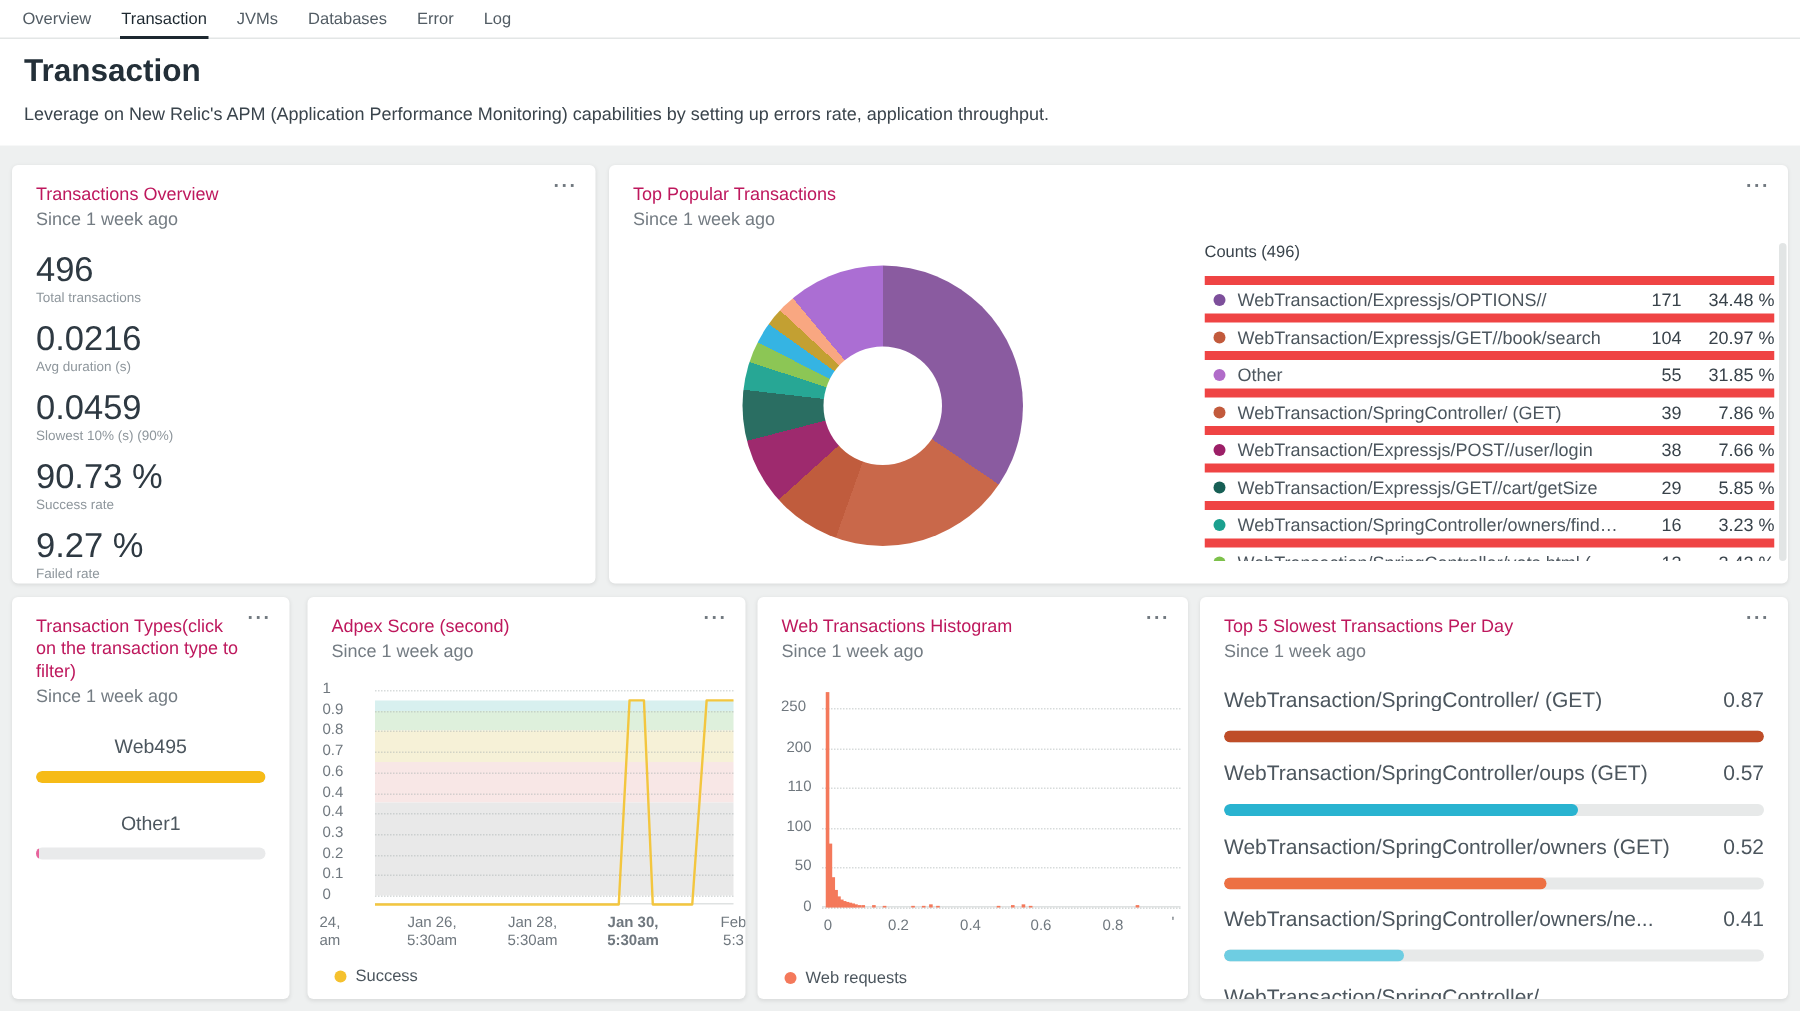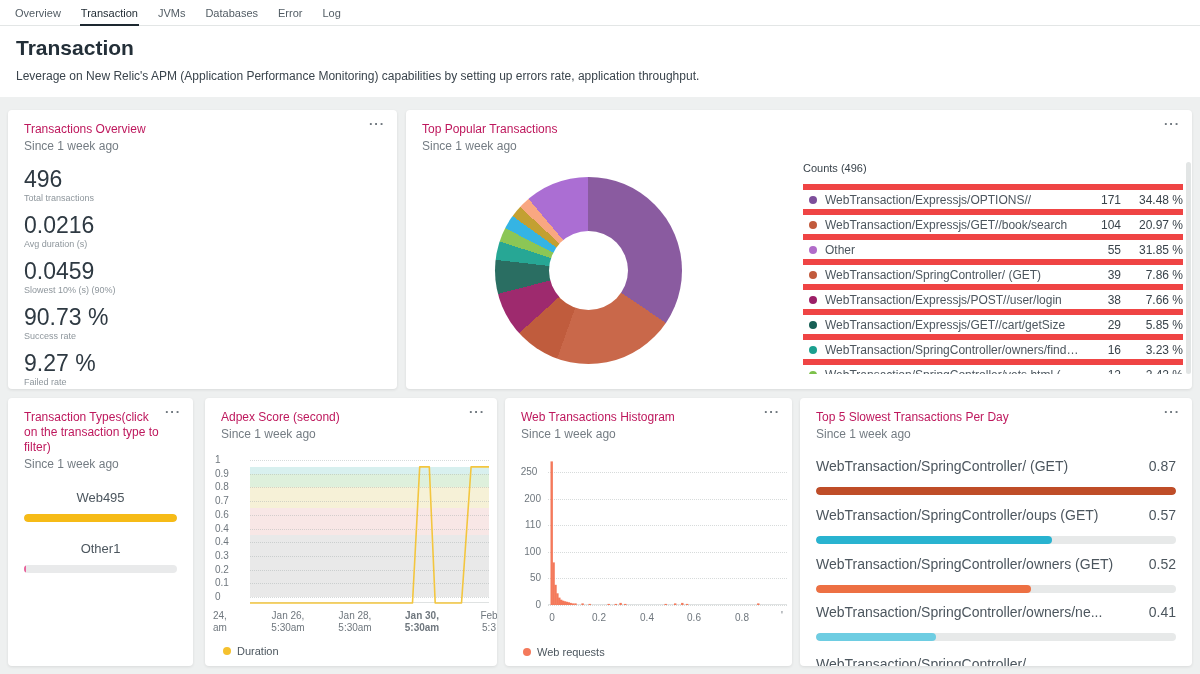--- a/index.html
+++ b/index.html
@@ -216,21 +216,21 @@
       <div class="hgrid" style="top: 95.9px;"></div>
       <div class="hgrid" style="top: 109.6px;"></div>
       <div class="hgrid" style="top: 123.3px;"></div>
       <div class="hgrid" style="top: 137px;"></div>
       <svg viewBox="0 0 239 150" style="position: absolute; left: 0px; top: 0px; width: 239px; height: 150px; overflow: visible;">
         <polyline points="0.0,143.0 162.5,143.0 169.7,6.9 179.3,6.9 185.2,143.0 211.5,143.0 221.1,6.9 239.0,6.9" fill="none" stroke="#f3c63f" stroke-width="1.6" stroke-linejoin="round"></polyline>
       </svg>
     </div>
   <div class="chart-legend" style="top:247px">
     <span class="dot" style="background: rgb(245, 193, 46);"></span>
-    <span>Duration</span>
+    <span>Success</span>
   </div>
 <div class="ax-label" style="left: 10px; top: 56px;">1</div>
     <div class="ax-label" style="left: 10px; top: 70px;">0.9</div>
     <div class="ax-label" style="left: 10px; top: 83px;">0.8</div>
     <div class="ax-label" style="left: 10px; top: 97px;">0.7</div>
     <div class="ax-label" style="left: 10px; top: 111px;">0.6</div>
     <div class="ax-label" style="left: 10px; top: 125px;">0.4</div>
     <div class="ax-label" style="left: 10px; top: 138px;">0.4</div>
     <div class="ax-label" style="left: 10px; top: 152px;">0.3</div>
     <div class="ax-label" style="left: 10px; top: 166px;">0.2</div>

